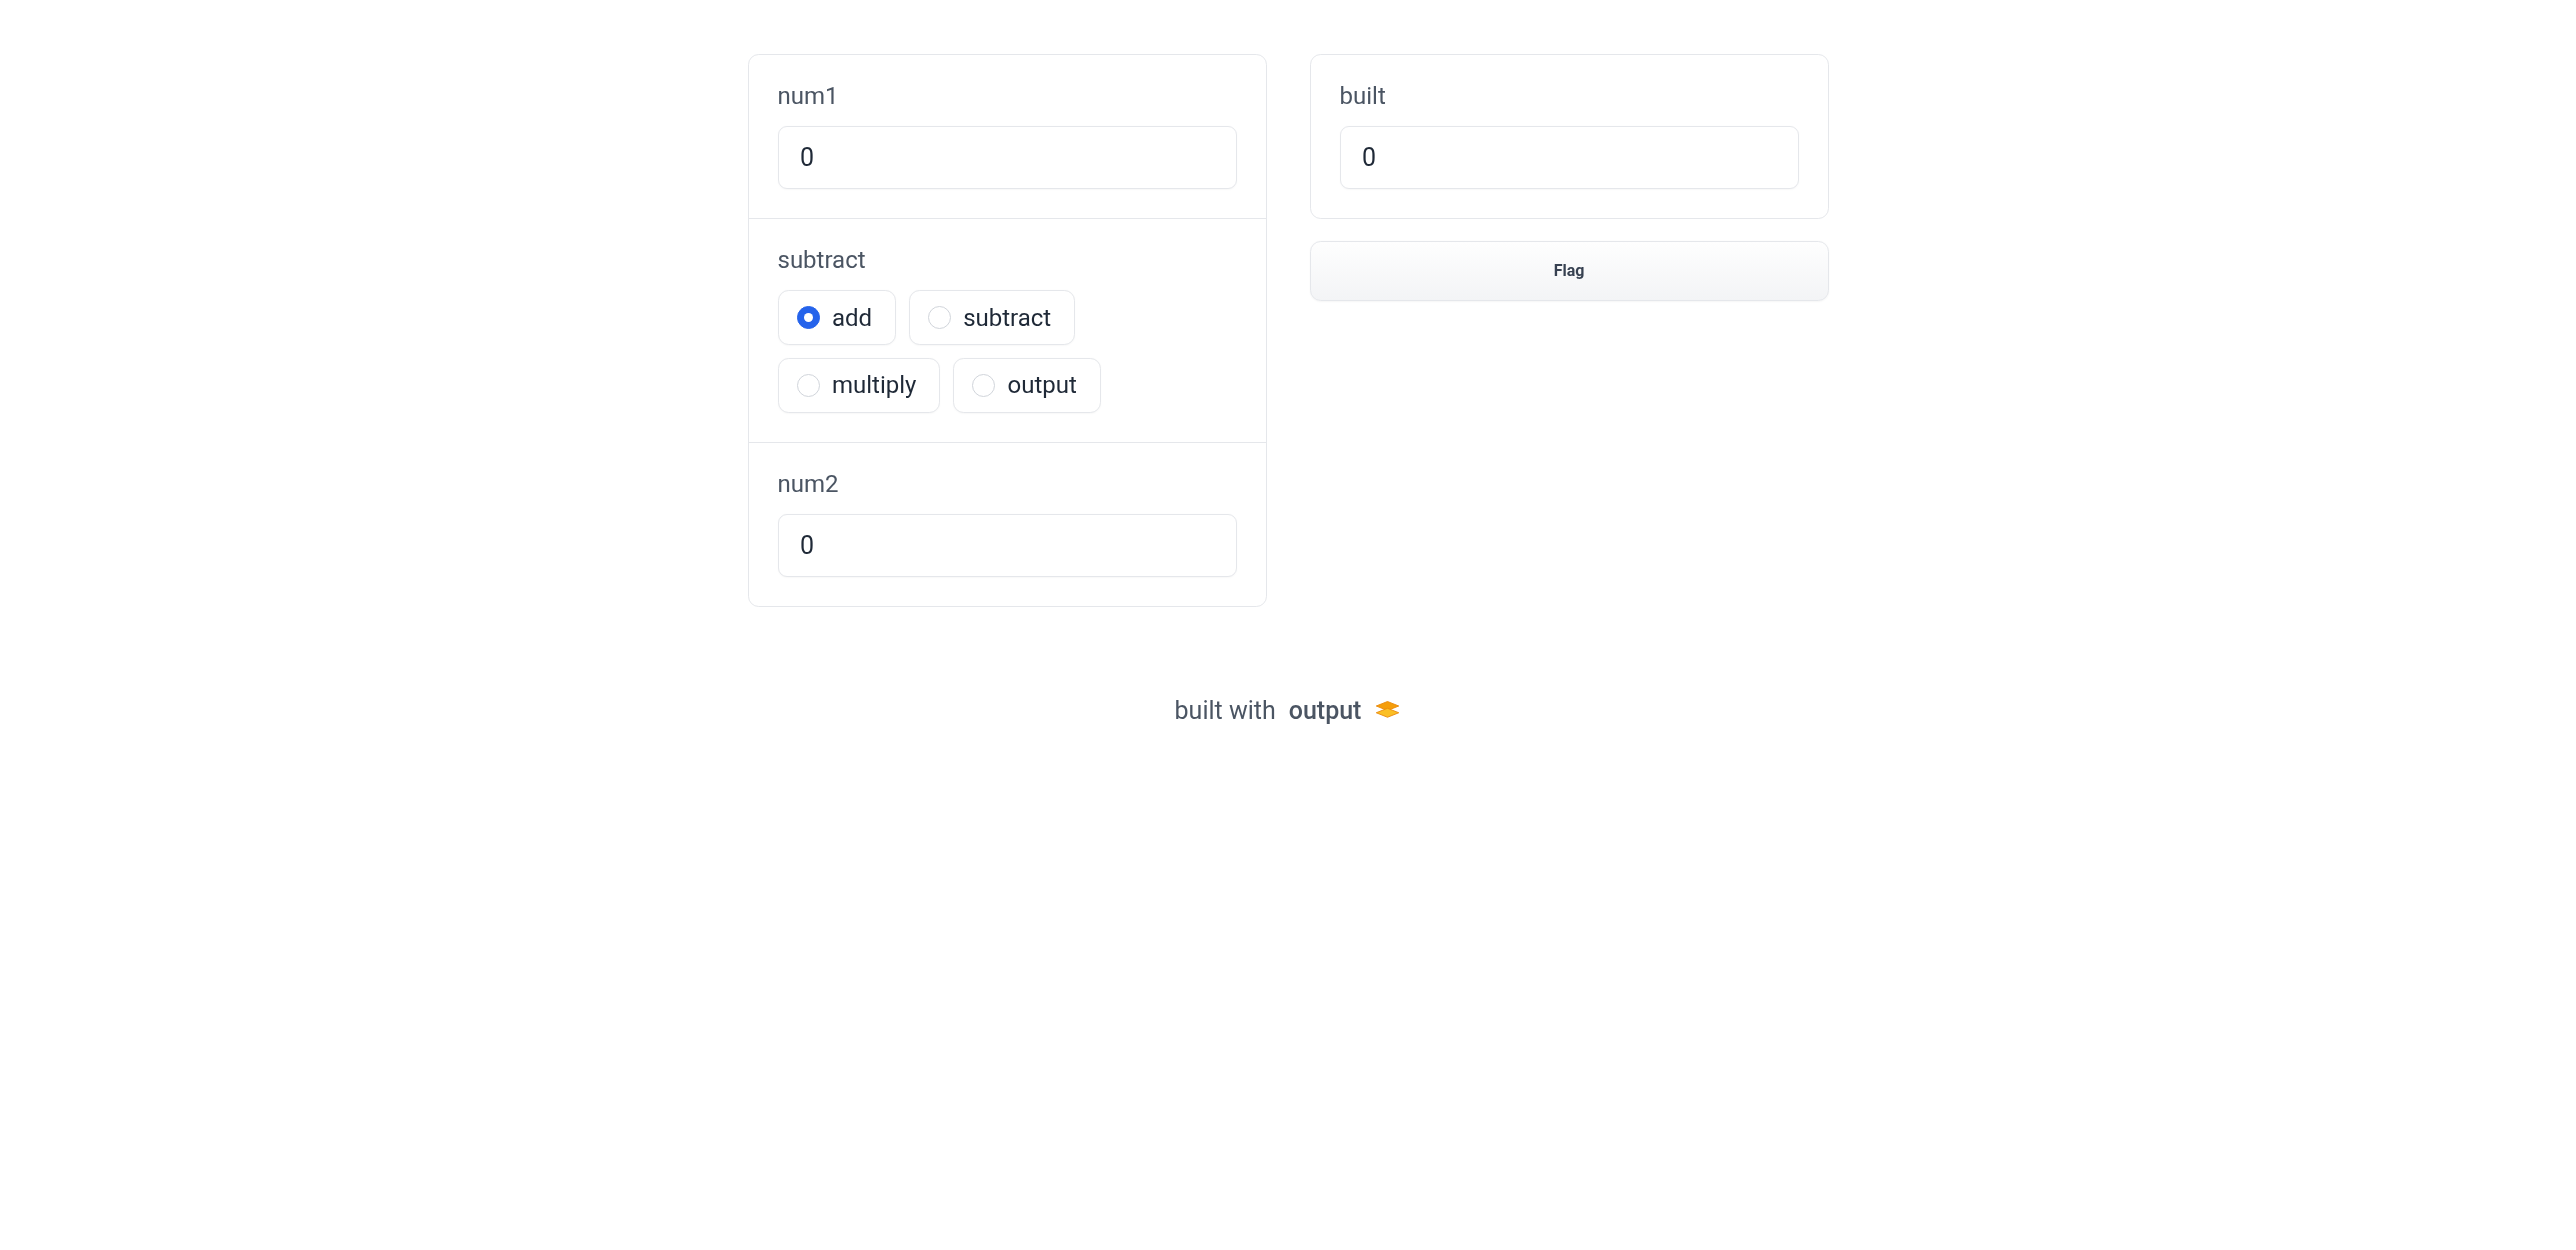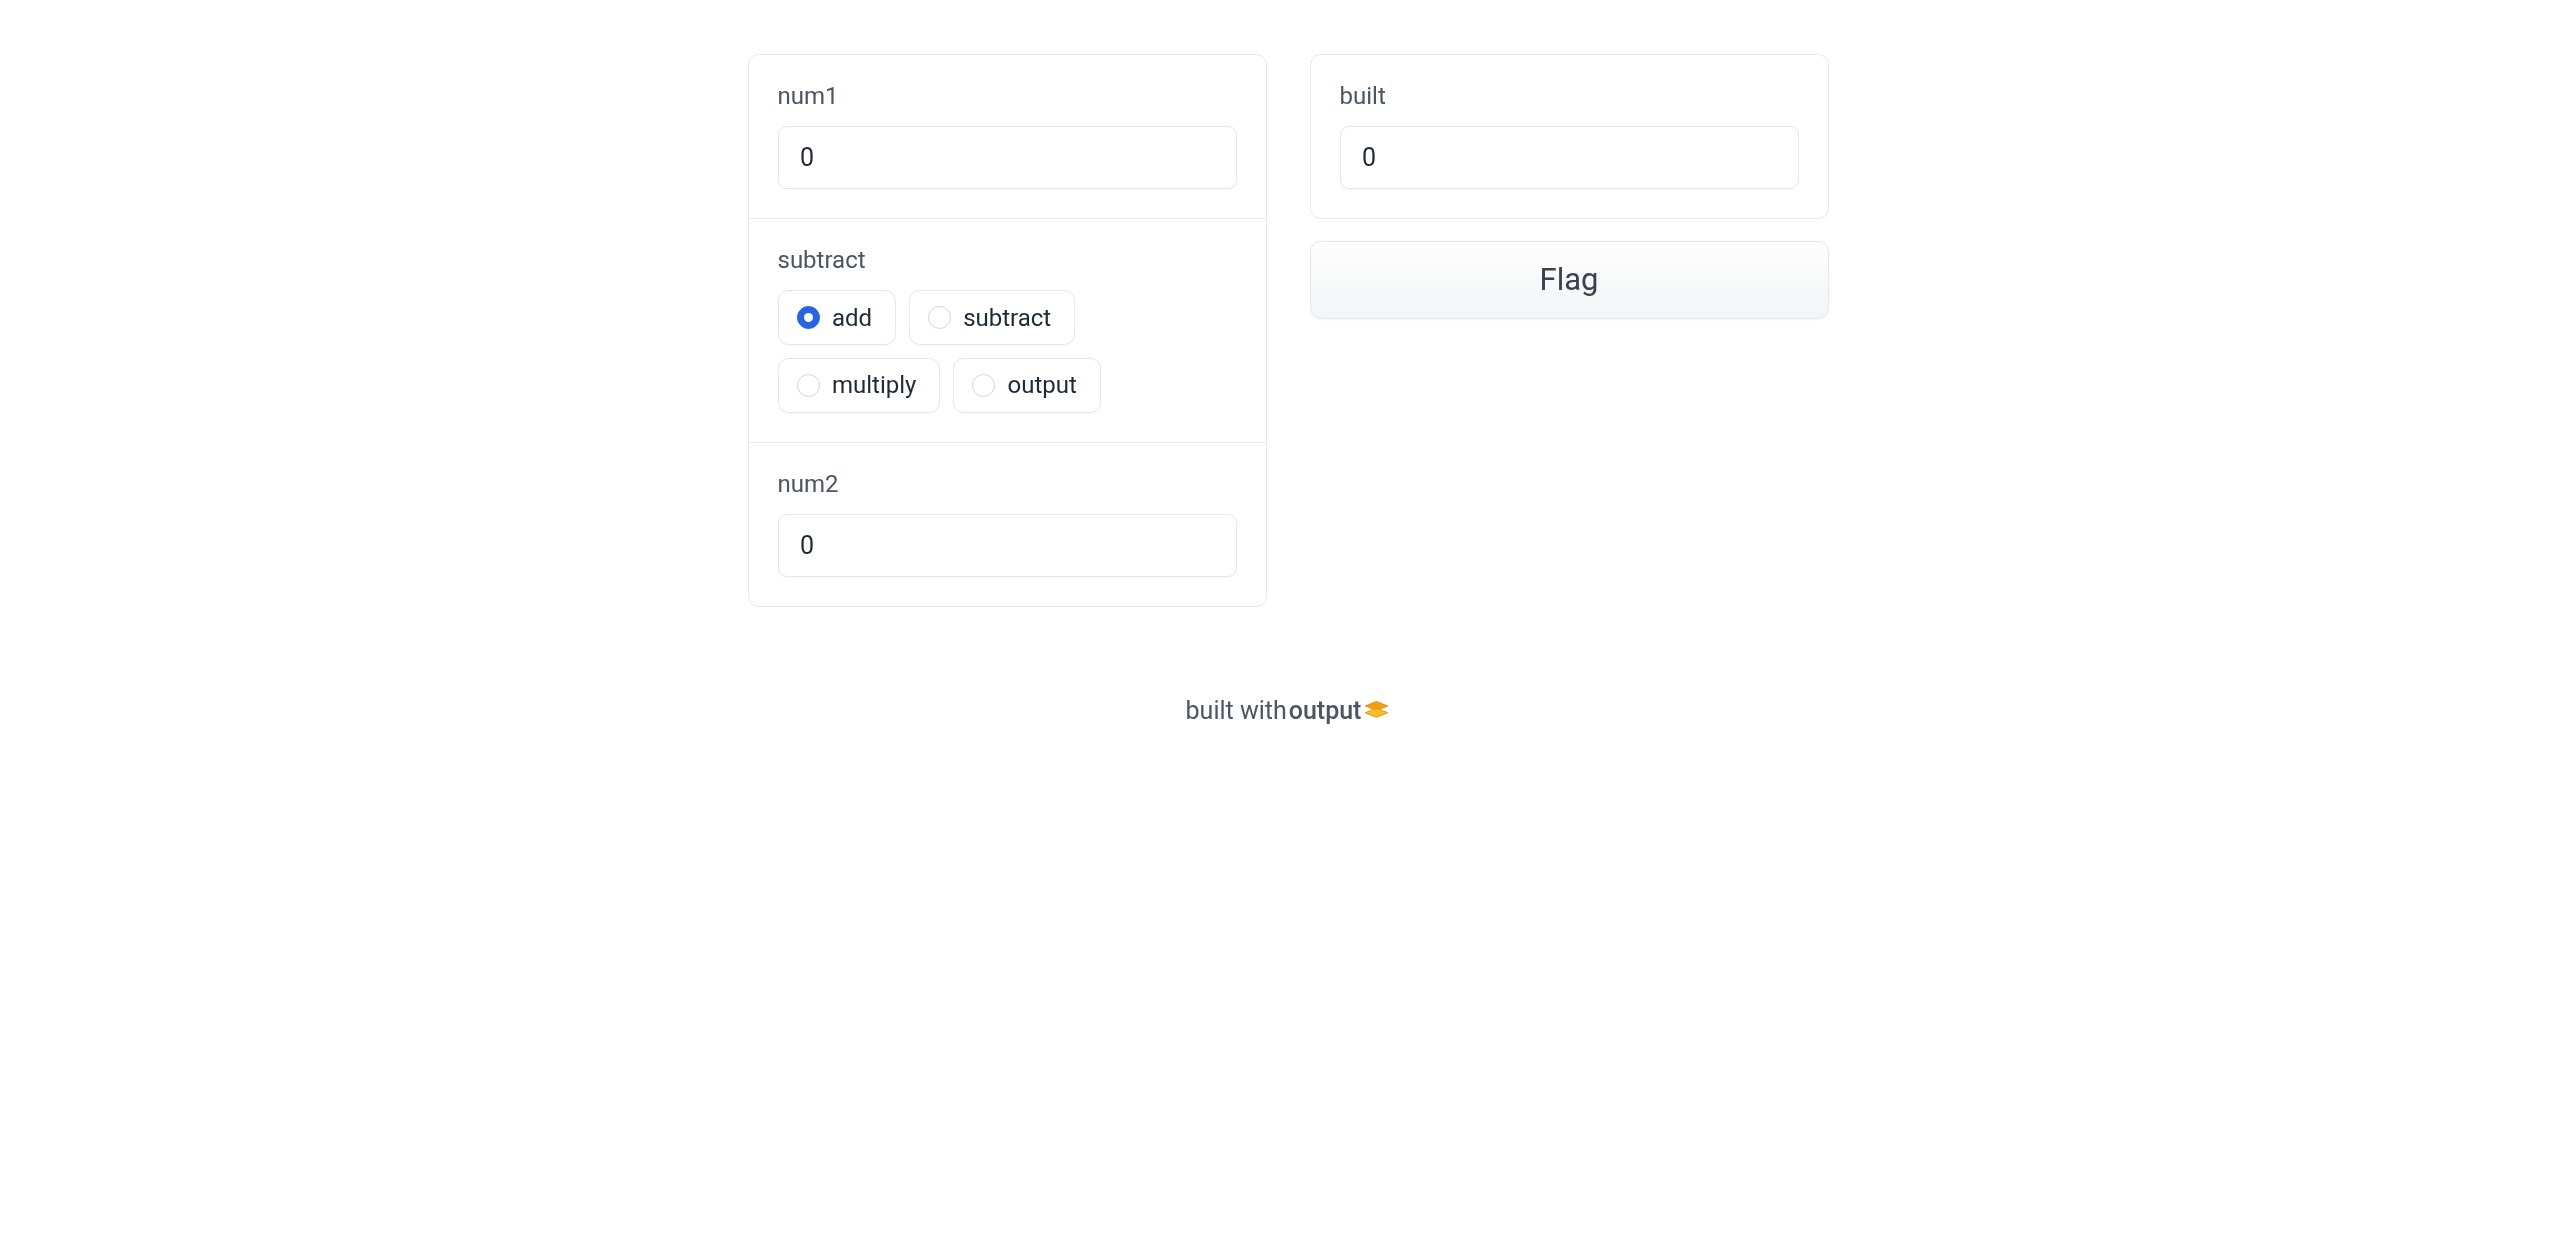--- a/index.html
+++ b/index.html
@@ -108,40 +108,40 @@
       content: '';
       width: 9px;
       height: 9px;
       background: #ffffff;
       border-radius: 50%;
     }
     
     .button {
       width: 100%;
       padding: 19.7px;
-      font-size: 31px;
-      font-weight: 400;
+      font-size: 16px;
+      font-weight: 700;
       color: #374151;
       background: linear-gradient(to bottom, #fefefe, #f3f4f6);
       border: 0.9px solid #e5e7eb;
       border-radius: 10.7px;
       cursor: pointer;
       font-family: inherit;
       box-shadow: 0 0.9px 1.8px rgba(0,0,0,0.04);
     }
     
     .footer {
       margin-top: 89px;
       text-align: left;
       font-size: 25px;
       color: #4b5563;
       display: flex;
       align-items: center;
       justify-content: center;
-      gap: 2px;
+      gap: 13px;
     }
     
     .footer .gradio-name {
       font-weight: 500;
     }
     
     .gradio-logo {
       width: 27px;
       height: 27px;
       display: inline-block;

